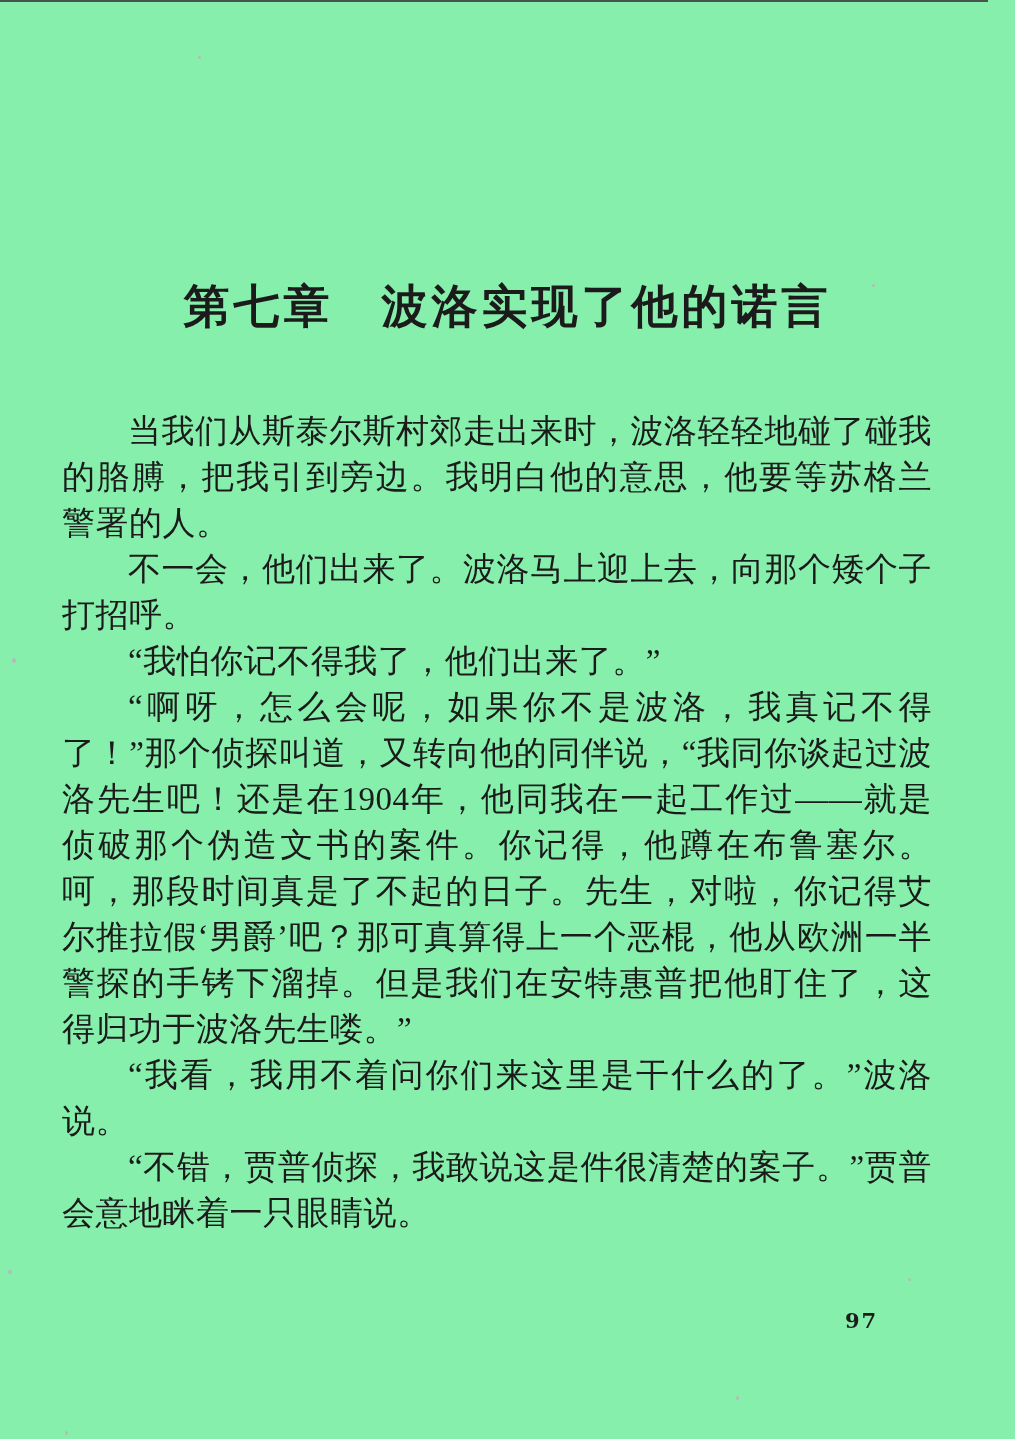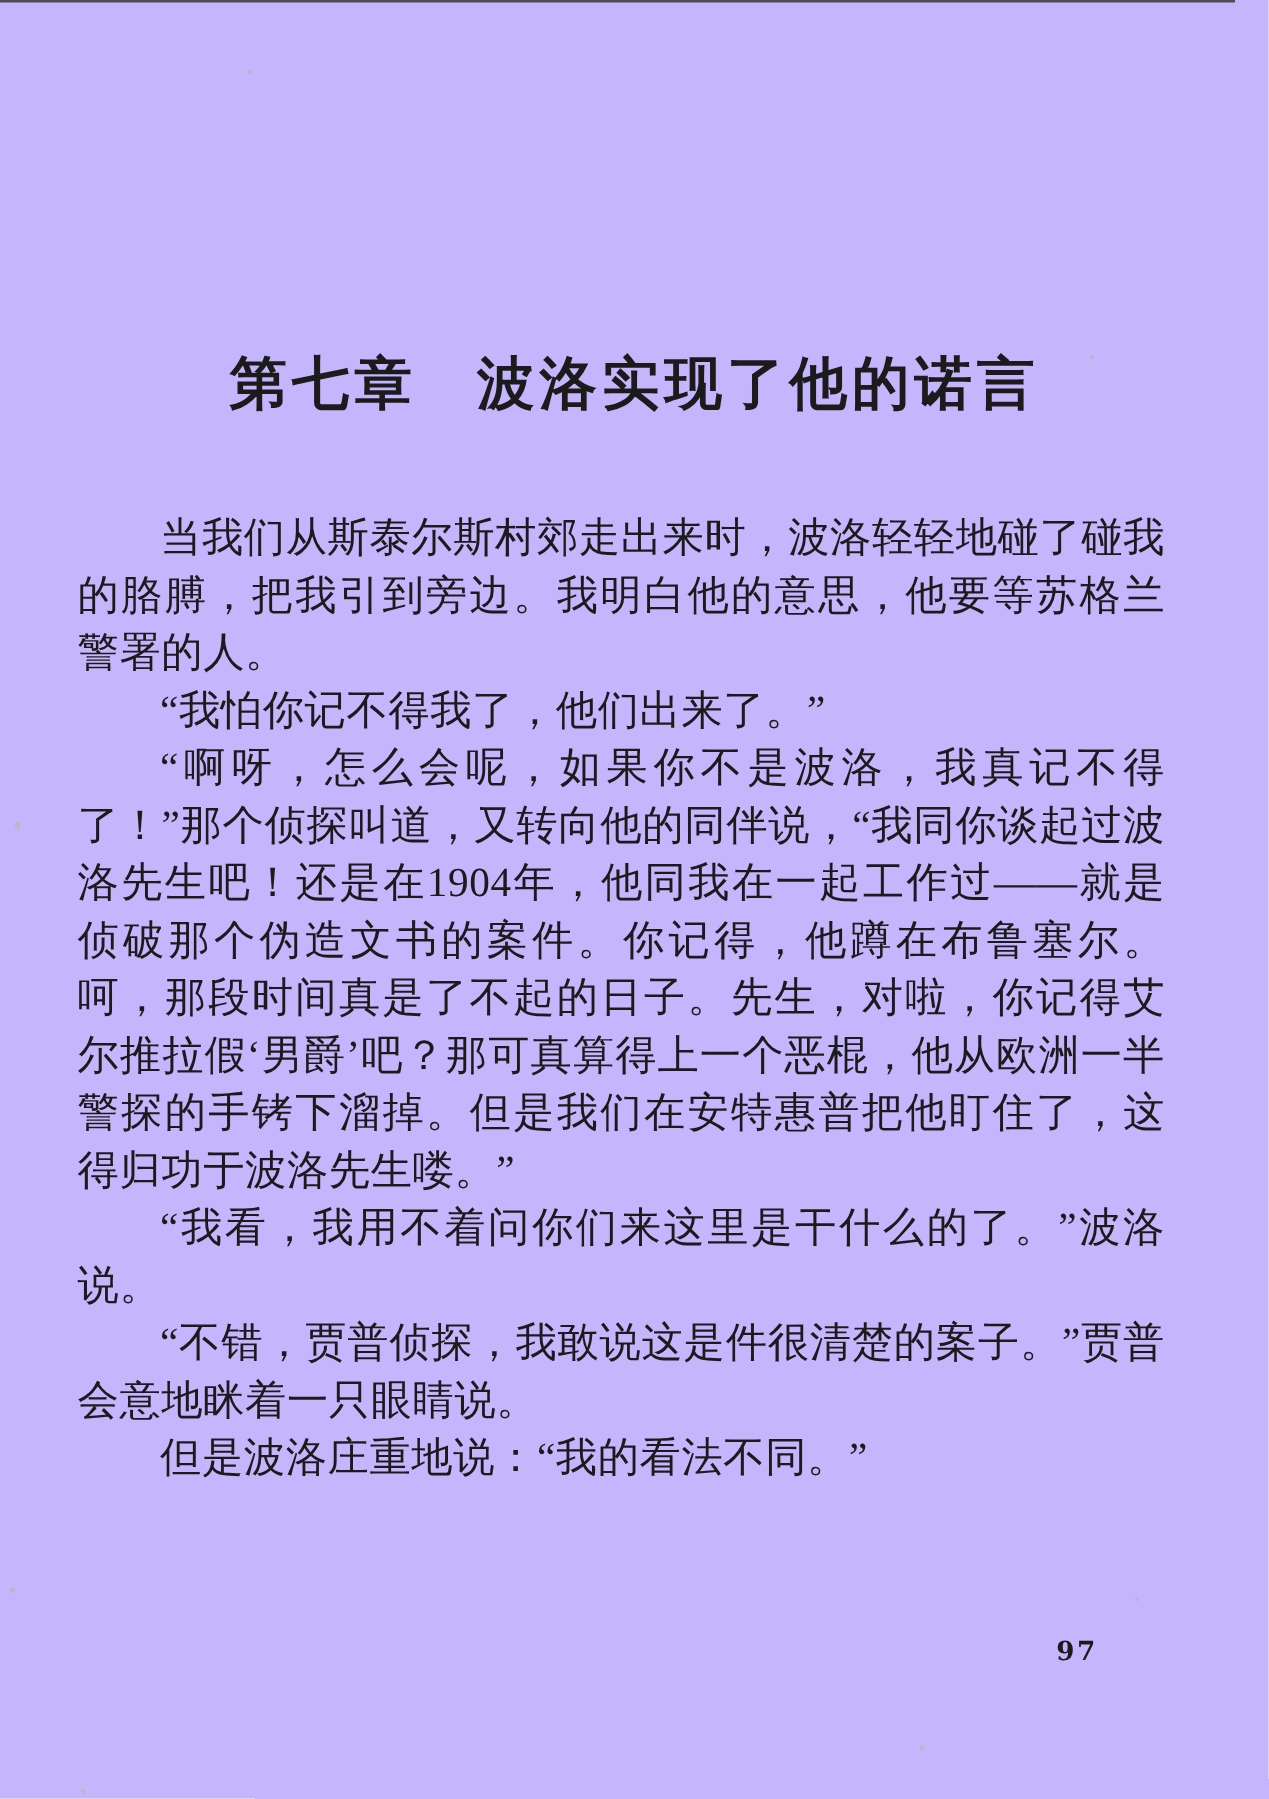--- a/index.html
+++ b/index.html
@@ -4,21 +4,21 @@
 <style>
   html, body {
     margin: 0;
     padding: 0;
     background: #ffffff;
   }
   .page {
     position: relative;
     width: 1015px;
     height: 1439px;
-    background: #c4b5fd;
+    background: #86efac;
     overflow: hidden;
     font-family: "Liberation Serif", "DejaVu Serif", serif;
     color: #1b1b1b;
   }
   .top-edge {
     position: absolute;
     top: 0;
     left: 0;
     width: 988px;
     height: 2px;
@@ -75,25 +75,25 @@
 <body>
 
 <div class="page">
 
   <div class="top-edge"></div>
 
   <h1 class="chapter-heading"><span>第七章</span><span class="title-gap"></span><span>波洛实现了他的诺言</span></h1>
 
   <div class="body-text">
     <p>当我们从斯泰尔斯村郊走出来时，波洛轻轻地碰了碰我的胳膊，把我引到旁边。我明白他的意思，他要等苏格兰警署的人。</p>
+    <p>不一会，他们出来了。波洛马上迎上去，向那个矮个子打招呼。</p>
     <p>“我怕你记不得我了，他们出来了。”</p>
     <p>“啊呀，怎么会呢，如果你不是波洛，我真记不得了！”那个侦探叫道，又转向他的同伴说，“我同你谈起过波洛先生吧！还是在1904年，他同我在一起工作过——就是侦破那个伪造文书的案件。你记得，他蹲在布鲁塞尔。呵，那段时间真是了不起的日子。先生，对啦，你记得艾尔推拉假‘男爵’吧？那可真算得上一个恶棍，他从欧洲一半警探的手铐下溜掉。但是我们在安特惠普把他盯住了，这得归功于波洛先生喽。”</p>
     <p>“我看，我用不着问你们来这里是干什么的了。”波洛说。</p>
     <p>“不错，贾普侦探，我敢说这是件很清楚的案子。”贾普会意地眯着一只眼睛说。</p>
-    <p>但是波洛庄重地说：“我的看法不同。”</p>
   </div>
 
   <div class="page-number">97</div>
 
   <div class="speck" style="left:12px; top:658px; width:4px; height:5px;"></div>
   <div class="speck" style="left:8px; top:1270px; width:4px; height:4px;"></div>
   <div class="speck" style="left:198px; top:56px; width:3px; height:3px;"></div>
   <div class="speck" style="left:908px; top:1278px; width:3px; height:3px;"></div>
   <div class="speck" style="left:736px; top:1396px; width:3px; height:4px;"></div>
   <div class="speck" style="left:65px; top:1431px; width:3px; height:4px;"></div>

